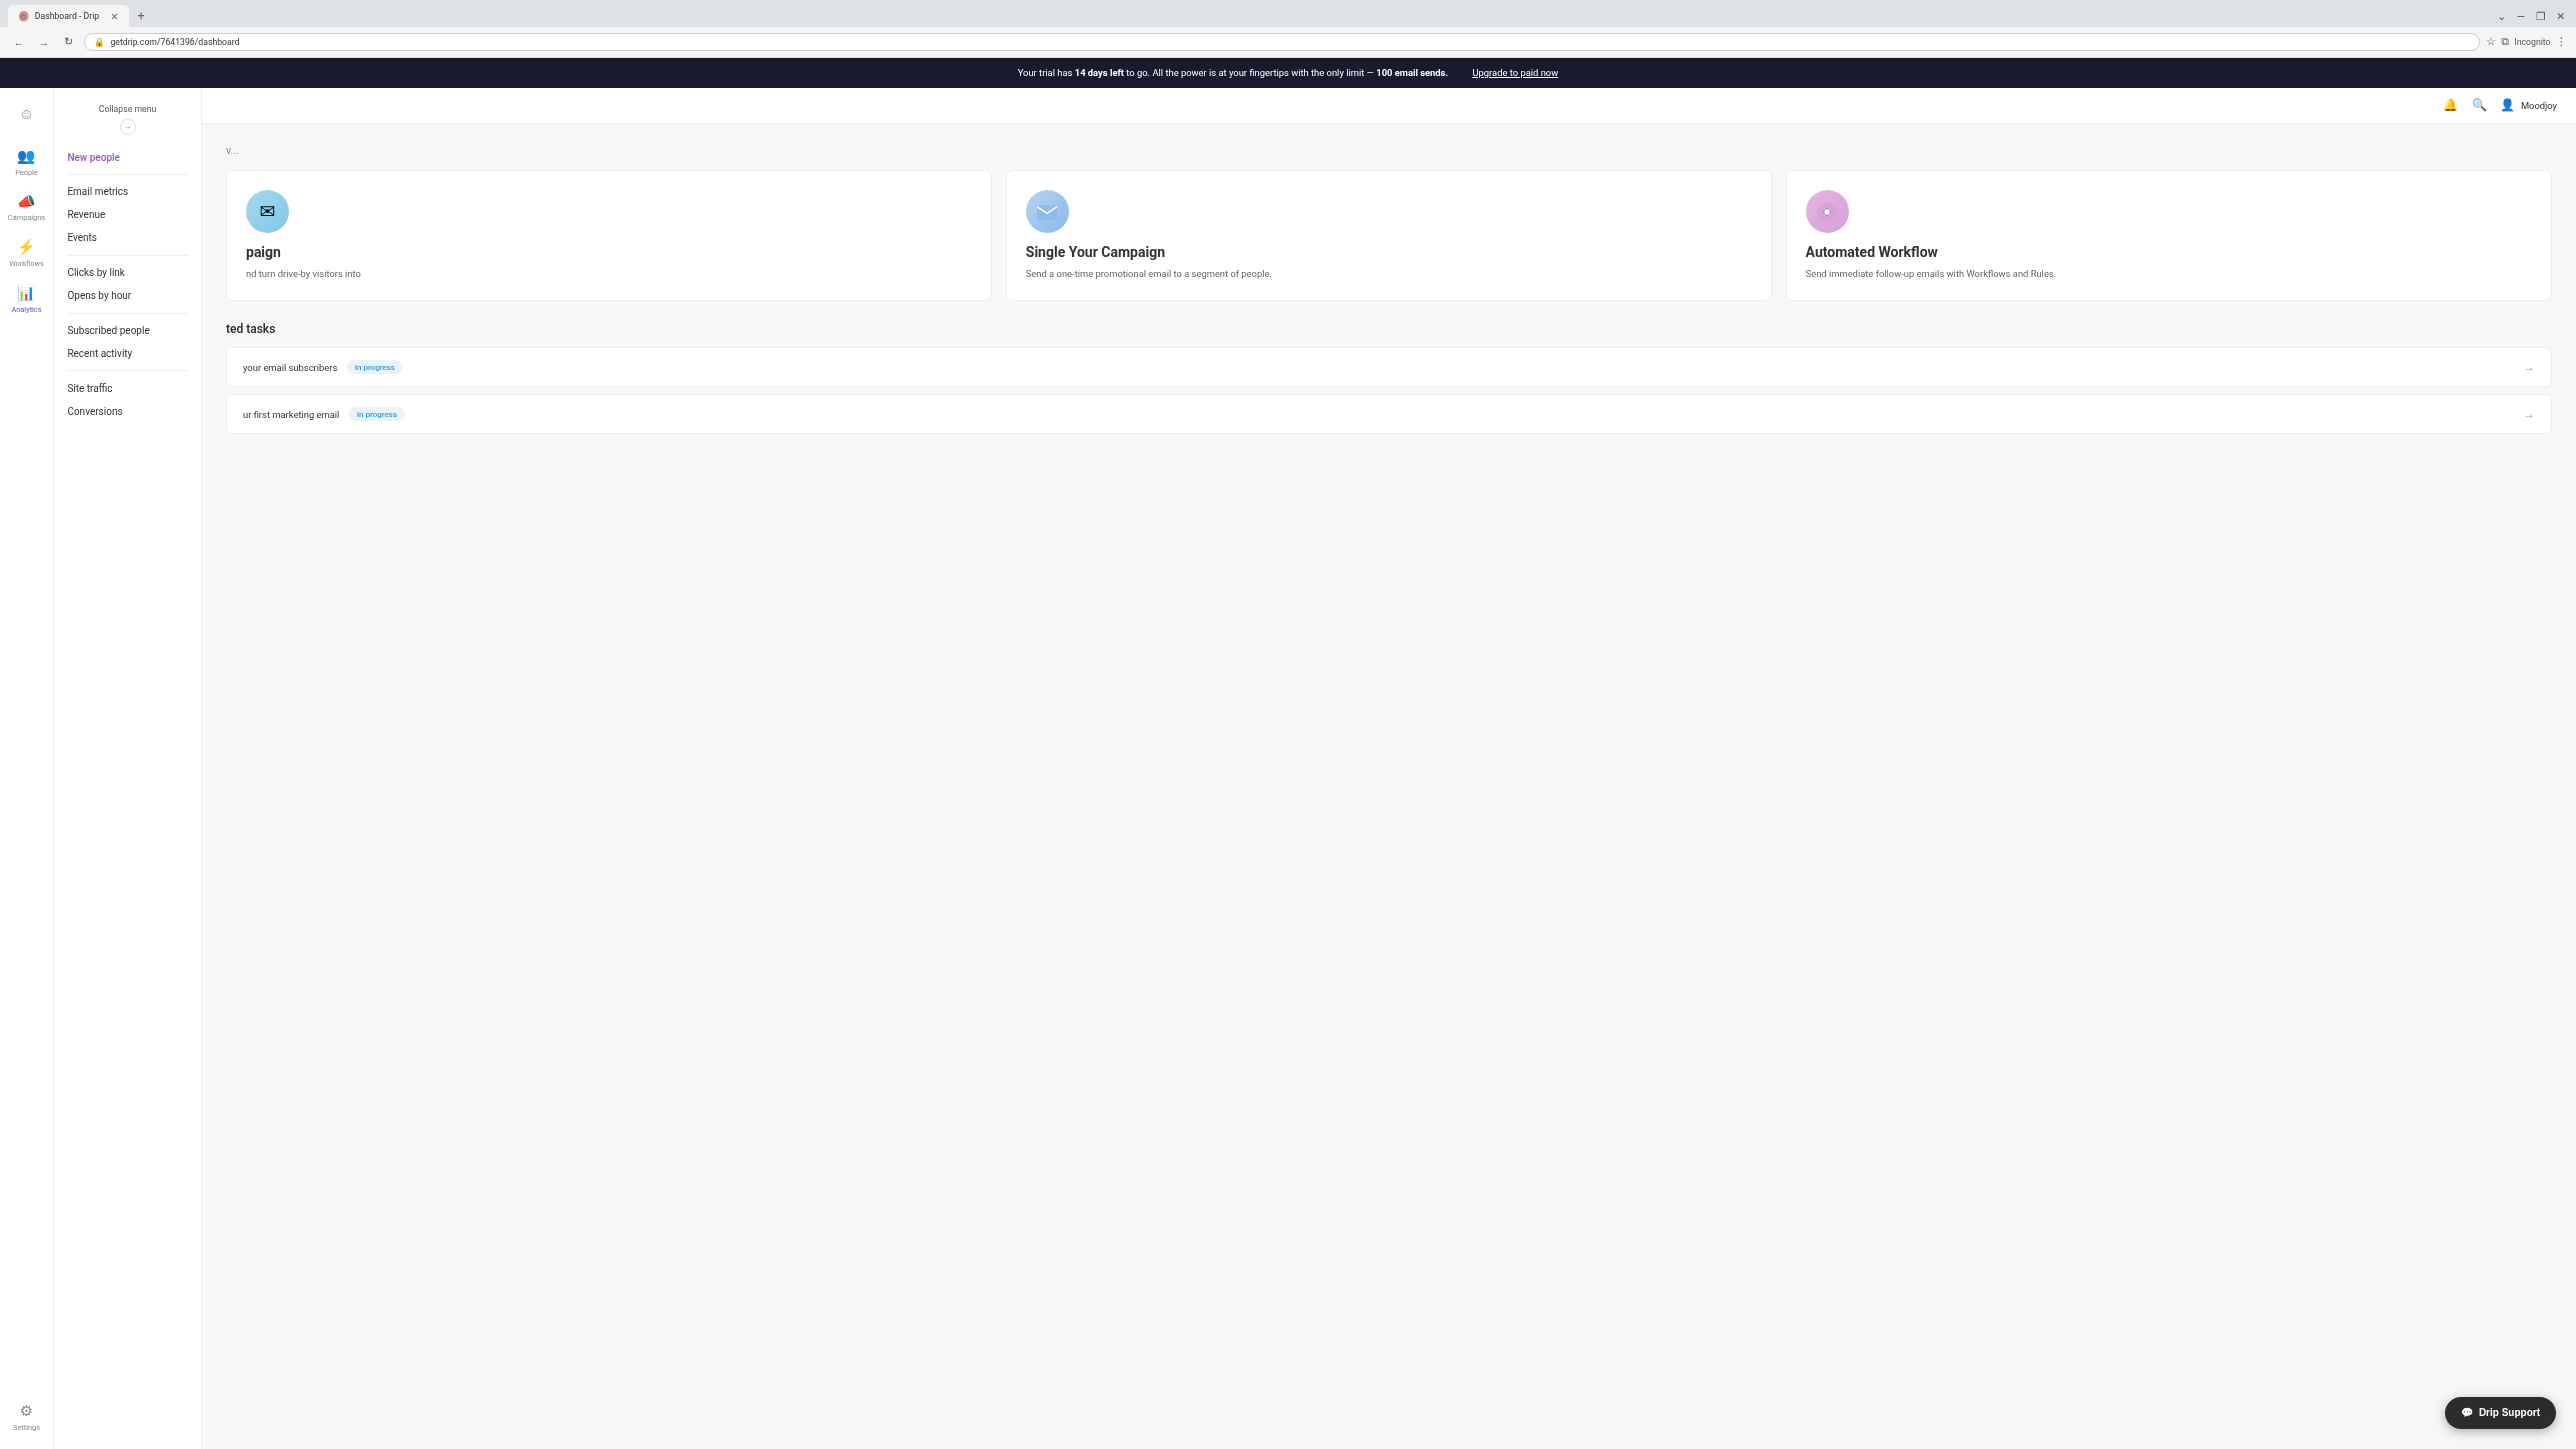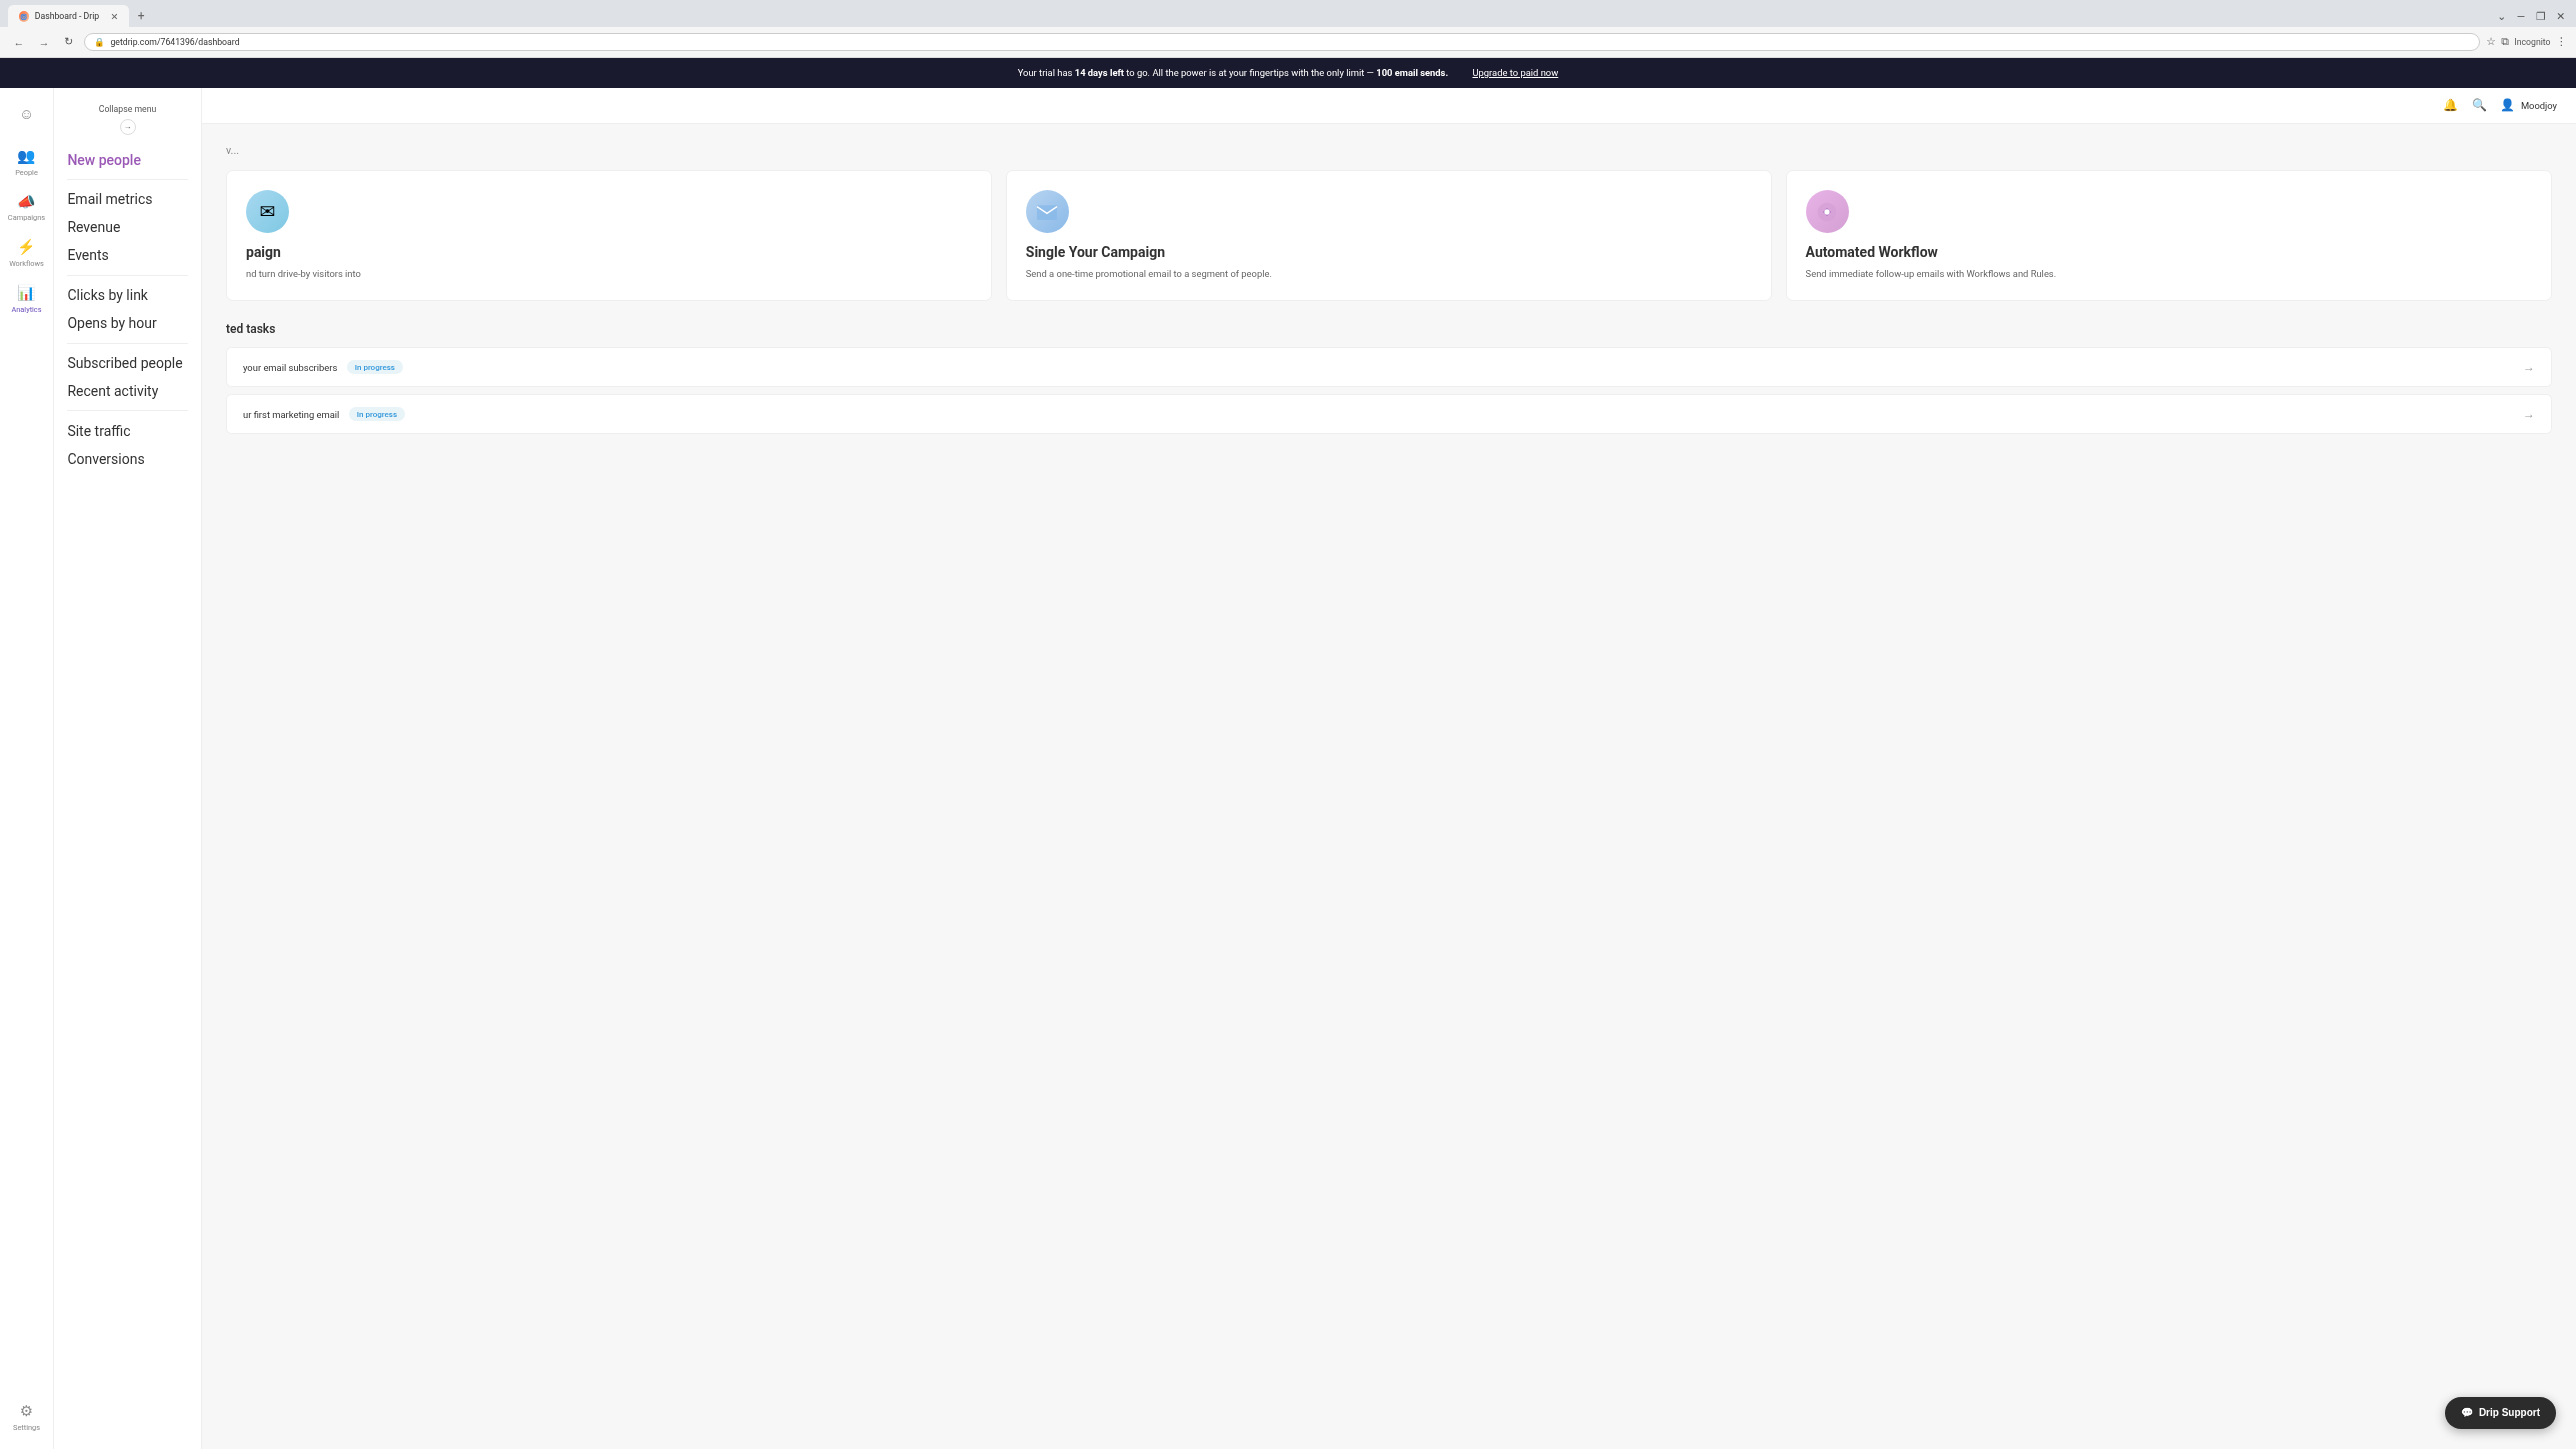--- a/index.html
+++ b/index.html
@@ -35,21 +35,21 @@
     .icon-sidebar-item .icon { font-size: 14.8px; }
     .icon-sidebar-item .label { font-size: 7.4px; }
     .icon-sidebar-logo { margin-bottom: 8px; }
     .icon-sidebar-bottom { margin-top: auto; }
 
     
     .submenu-sidebar { width: 148px; background: #fff; border-right: 0.7px solid #eee; padding: 10.7px 0; flex-shrink: 0; }
     .submenu-header { display: flex; align-items: center; gap: 5.4px; padding: 5.4px 13.4px 10.7px; cursor: pointer; color: #555; font-size: 8.7px; flex-direction: column; }
     .submenu-header .collapse-icon { width: 16px; height: 16px; border: 0.7px solid #ddd; border-radius: 50%; display: flex; align-items: center; justify-content: center; font-size: 8px; }
     .submenu-divider { border: none; border-top: 0.7px solid #eee; margin: 5.4px 13.4px; }
-    .submenu-item { display: block; padding: 6px 13.4px; font-size: 14px; color: #333; cursor: pointer; text-decoration: none; }
+    .submenu-item { display: block; padding: 6px 13.4px; font-size: 10px; color: #333; cursor: pointer; text-decoration: none; }
     .submenu-item.active { color: #9b59b6; font-weight: 500; }
 
     
     .main-content { flex: 1; overflow-y: auto; padding: 0; background: #f7f7f8; position: relative; }
 
     
     .top-header { background: #fff; display: flex; justify-content: flex-end; align-items: center; gap: 13.4px; padding: 10.7px 19px; border-bottom: 0.7px solid #eee; }
     .top-header .icon-btn { cursor: pointer; color: #555; font-size: 12px; }
     .top-header .user-info { display: flex; align-items: center; gap: 5.4px; cursor: pointer; }
     .top-header .user-icon { font-size: 12px; color: #555; }

